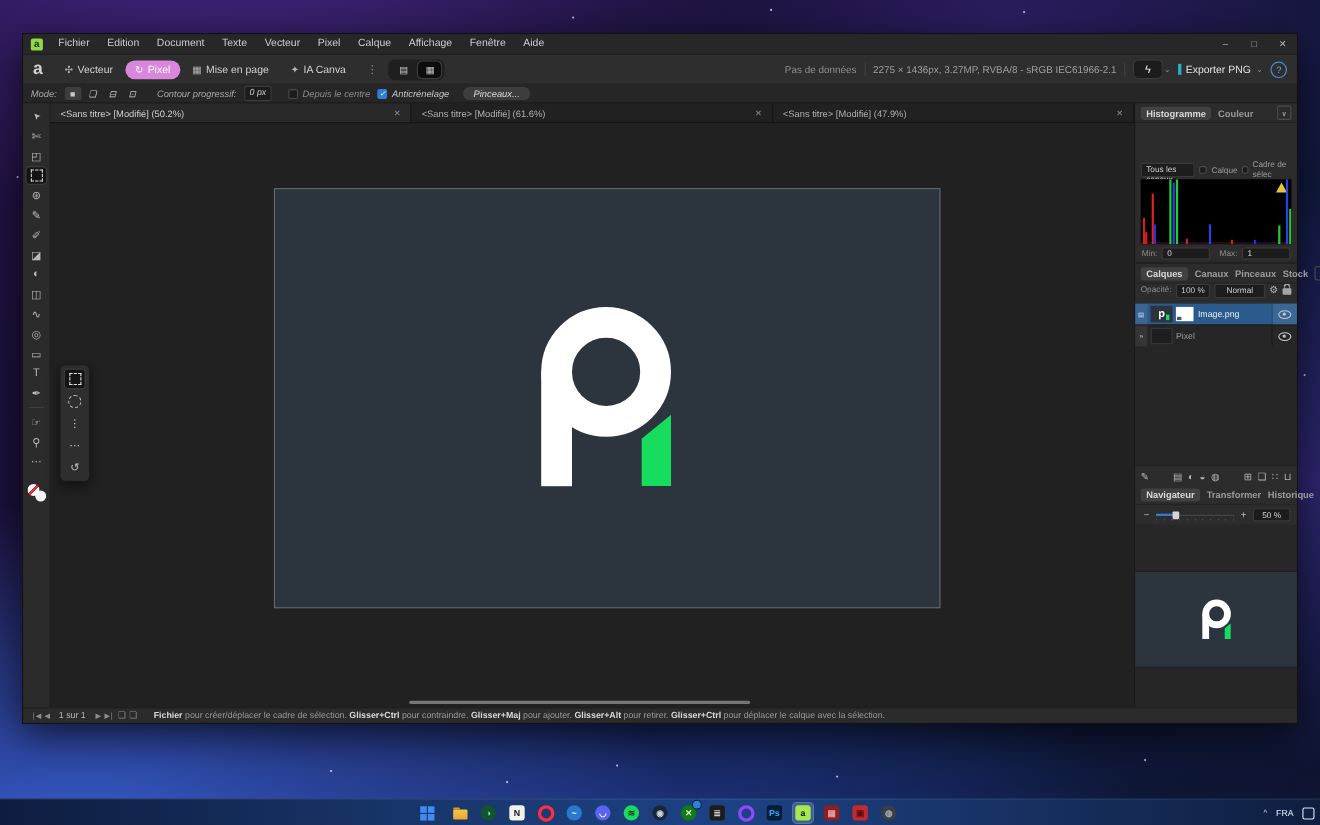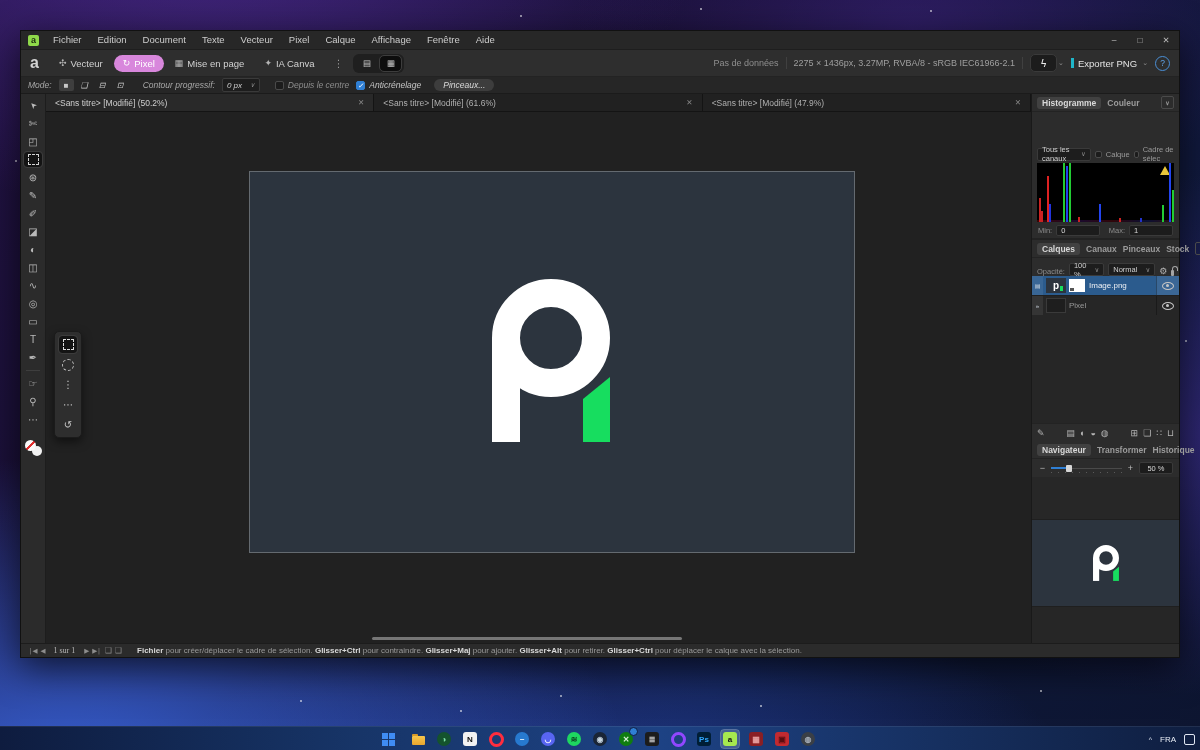--- a/index.html
+++ b/index.html
@@ -46,21 +46,21 @@
   .tealbar{width:3px;height:10px;background:var(--teal);}
   .help-btn{width:13px;height:13px;border-radius:50%;border:1px solid #4a8fd6;color:#61a5ea;font-size:8.5px;
     display:flex;align-items:center;justify-content:center;}
   
   .context-bar{height:16px;background:#262626;border-bottom:1px solid #1b1b1b;display:flex;align-items:center;
     padding:0 7px;gap:7px;font-size:8.5px;color:#a8a8a8;font-style:italic;}
   .modes{display:flex;gap:3px;}
   .modebtn{width:15px;height:12px;display:flex;align-items:center;justify-content:center;color:#c9c9c9;font-size:8px;}
   .modebtn.active{background:#3e3e3e;border-radius:2px;}
   .ddl{background:#1d1d1d;border:1px solid #3a3a3a;border-radius:2px;height:12px;display:flex;align-items:center;
-    gap:8px;padding:0 4px;color:#cfcfcf;font-size:8px;}
+    gap:8px;padding:0 4px;color:#cfcfcf;font-size:8px;flex-direction:column;}
   .chev{color:#8a8a8a;font-size:6.5px;}
   .cb{display:flex;align-items:center;gap:4px;}
   .cbbox{width:9px;height:9px;background:#1c1c1c;border:1px solid #4a4a4a;border-radius:2px;box-sizing:border-box;}
   .cbbox.checked{background:#2f7fd4;border-color:#2f7fd4;color:#fff;font-size:7px;line-height:8px;text-align:center;}
   .adjust-btn{height:12px;padding:0 9px;border-radius:6px;background:#3d3d3d;color:#dadada;font-size:8.5px;
     display:flex;align-items:center;}
   
   .workspace{flex:1;display:flex;position:relative;min-height:0;}
   .tools-col{width:24px;background:#2b2b2b;border-right:1px solid #1d1d1d;display:flex;flex-direction:column;
     align-items:center;padding-top:4px;gap:3px;}
@@ -115,21 +115,21 @@
   .warn{position:absolute;top:3px;right:4px;width:0;height:0;border-left:5px solid transparent;
     border-right:5px solid transparent;border-bottom:9px solid #e7c53a;}
   .histo-stats{display:flex;padding:3px 6px 2px;gap:10px;flex:none;}
   .hcol div{line-height:9px;font-size:7.5px;color:#a9a9a9;white-space:nowrap;}
   .hcol.dim div{color:#666;}
   .minmax{height:16px;display:flex;align-items:center;gap:4px;padding:0 6px;font-size:7.5px;flex:none;}
   .numbox{width:44px;height:11px;background:#1c1c1c;border:1px solid #3a3a3a;border-radius:2px;color:#d8d8d8;
     display:flex;align-items:center;padding-left:4px;font-size:7.5px;box-sizing:border-box;}
   .maxgrp{margin-left:auto;display:flex;align-items:center;gap:4px;}
   .pdivider{height:2px;background:#222;flex:none;}
-  .opacity-row{height:18px;display:flex;align-items:flex-end;gap:4px;padding:0 5px;font-size:7.5px;flex:none;}
+  .opacity-row{height:18px;display:flex;align-items:flex-start;gap:4px;padding:0 5px;font-size:7.5px;flex:none;}
   .blend-dd{flex:1;}
   .gearic,.footic{color:#b5b5b5;font-size:9px;}
   .lockic{position:relative;width:8px;height:6px;background:#a5a5a5;border-radius:1px;margin-top:4px;}
   .lockic:before{content:"";position:absolute;left:1px;top:-4px;width:4px;height:4px;border:1px solid #a5a5a5;
     border-bottom:none;border-radius:3px 3px 0 0;}
   .lrow{height:19px;display:flex;align-items:center;flex:none;background:#262626;border-top:1px solid #202020;color:#9a9a9a;}
   .lrow.sel{background:#2b5b8d;color:#eceff3;border-top:none;}
   .lgut{width:11px;height:100%;display:flex;align-items:center;justify-content:center;font-size:6px;color:#cdd6e0;
     background:rgba(255,255,255,.07);flex:none;}
   .lthumb{width:20px;height:15px;background:var(--board);margin:0 3px;position:relative;display:flex;align-items:center;
@@ -160,21 +160,21 @@
     align-items:center;justify-content:center;font-size:7.5px;color:#d5d5d5;box-sizing:border-box;}
   .navgap{height:42px;background:#272727;border-bottom:1px solid #1f1f1f;flex:none;}
   .navpreview{height:86px;background:var(--board);position:relative;flex:none;border-bottom:1px solid #1f1f1f;}
   .navlogo{position:absolute;left:50%;top:50%;transform:translate(-50%,-50%) scale(0.22);}
   .navlogo .plogo{position:relative;}
   .navrest{flex:1;background:#262626;}
   
   .statusbar{height:13px;background:#2b2b2b;border-top:1px solid #1c1c1c;display:flex;align-items:center;
     gap:4px;padding:0 7px;font-size:8px;color:#9a9a9a;flex:none;}
   .navic{color:#8d8d8d;font-size:6.5px;letter-spacing:-1px;}
-  .pageind{color:#b8b8b8;margin:0 5px;font-family:Liberation Serif, serif;}
+  .pageind{color:#b8b8b8;margin:0 5px;}
   .hint{margin-left:12px;white-space:nowrap;overflow:hidden;}
   .hint b{color:#d9d9d9;}
   
   .taskbar{position:absolute;left:0;top:726px;width:1200px;height:24px;
     background:linear-gradient(90deg,#0e1c3f,#173568 30%,#1d4284 55%,#142a55 85%,#0f1e40);
     border-top:1px solid rgba(255,255,255,.08);}
   .tb-center{position:absolute;left:0;right:0;top:0;height:24px;display:flex;align-items:center;justify-content:center;gap:8px;}
   .ticon{width:18px;height:18px;border-radius:3px;position:relative;display:flex;align-items:center;justify-content:center;}
   .ticon.active{background:rgba(255,255,255,.18);outline:1px solid rgba(255,255,255,.28);}
   .t-circle{width:14px;height:14px;border-radius:50%;display:flex;align-items:center;justify-content:center;font-size:8px;font-weight:bold;}

